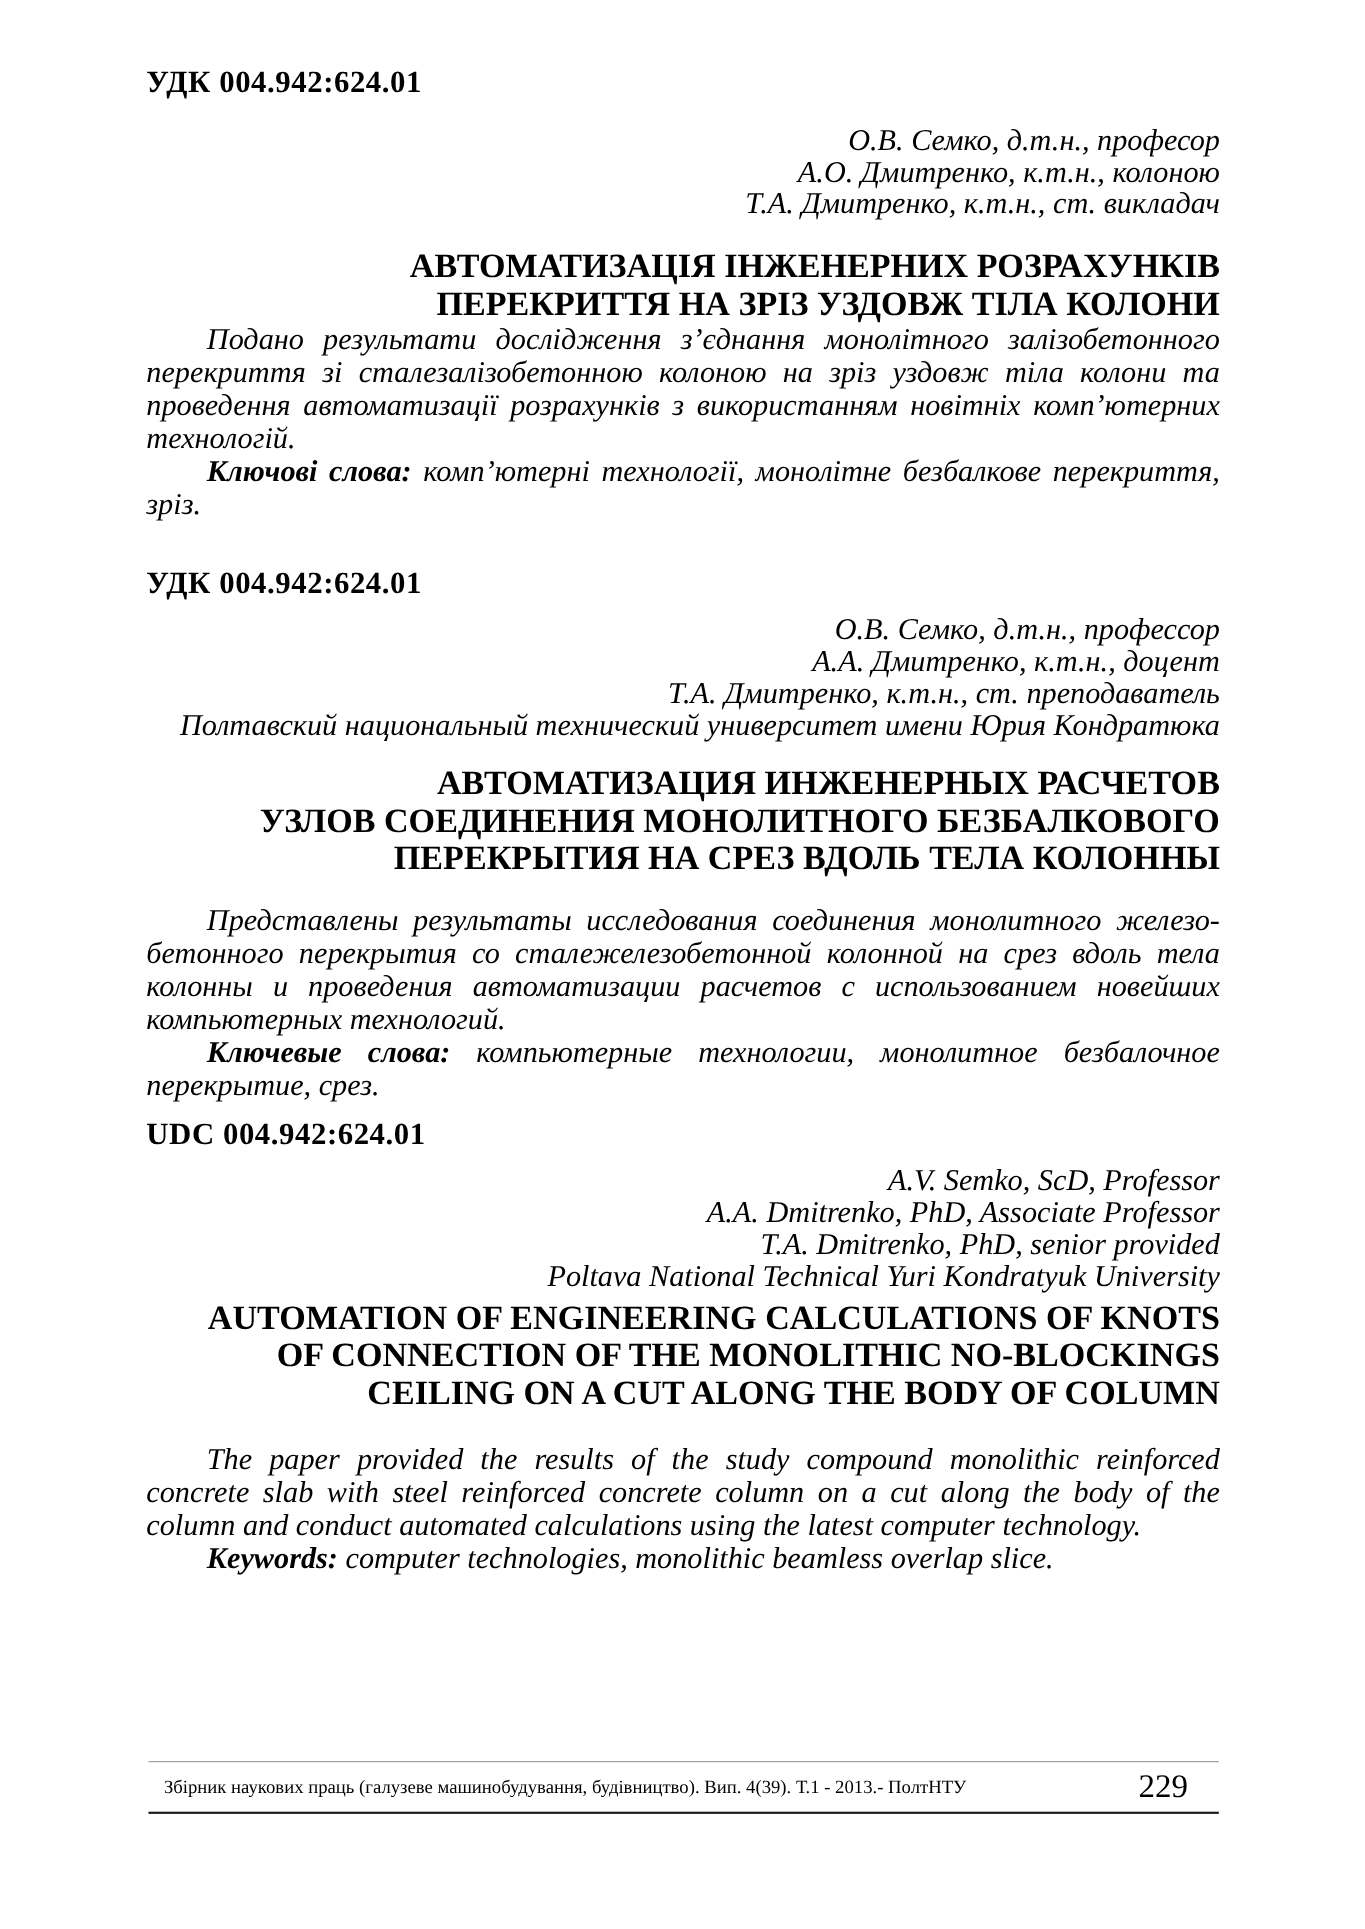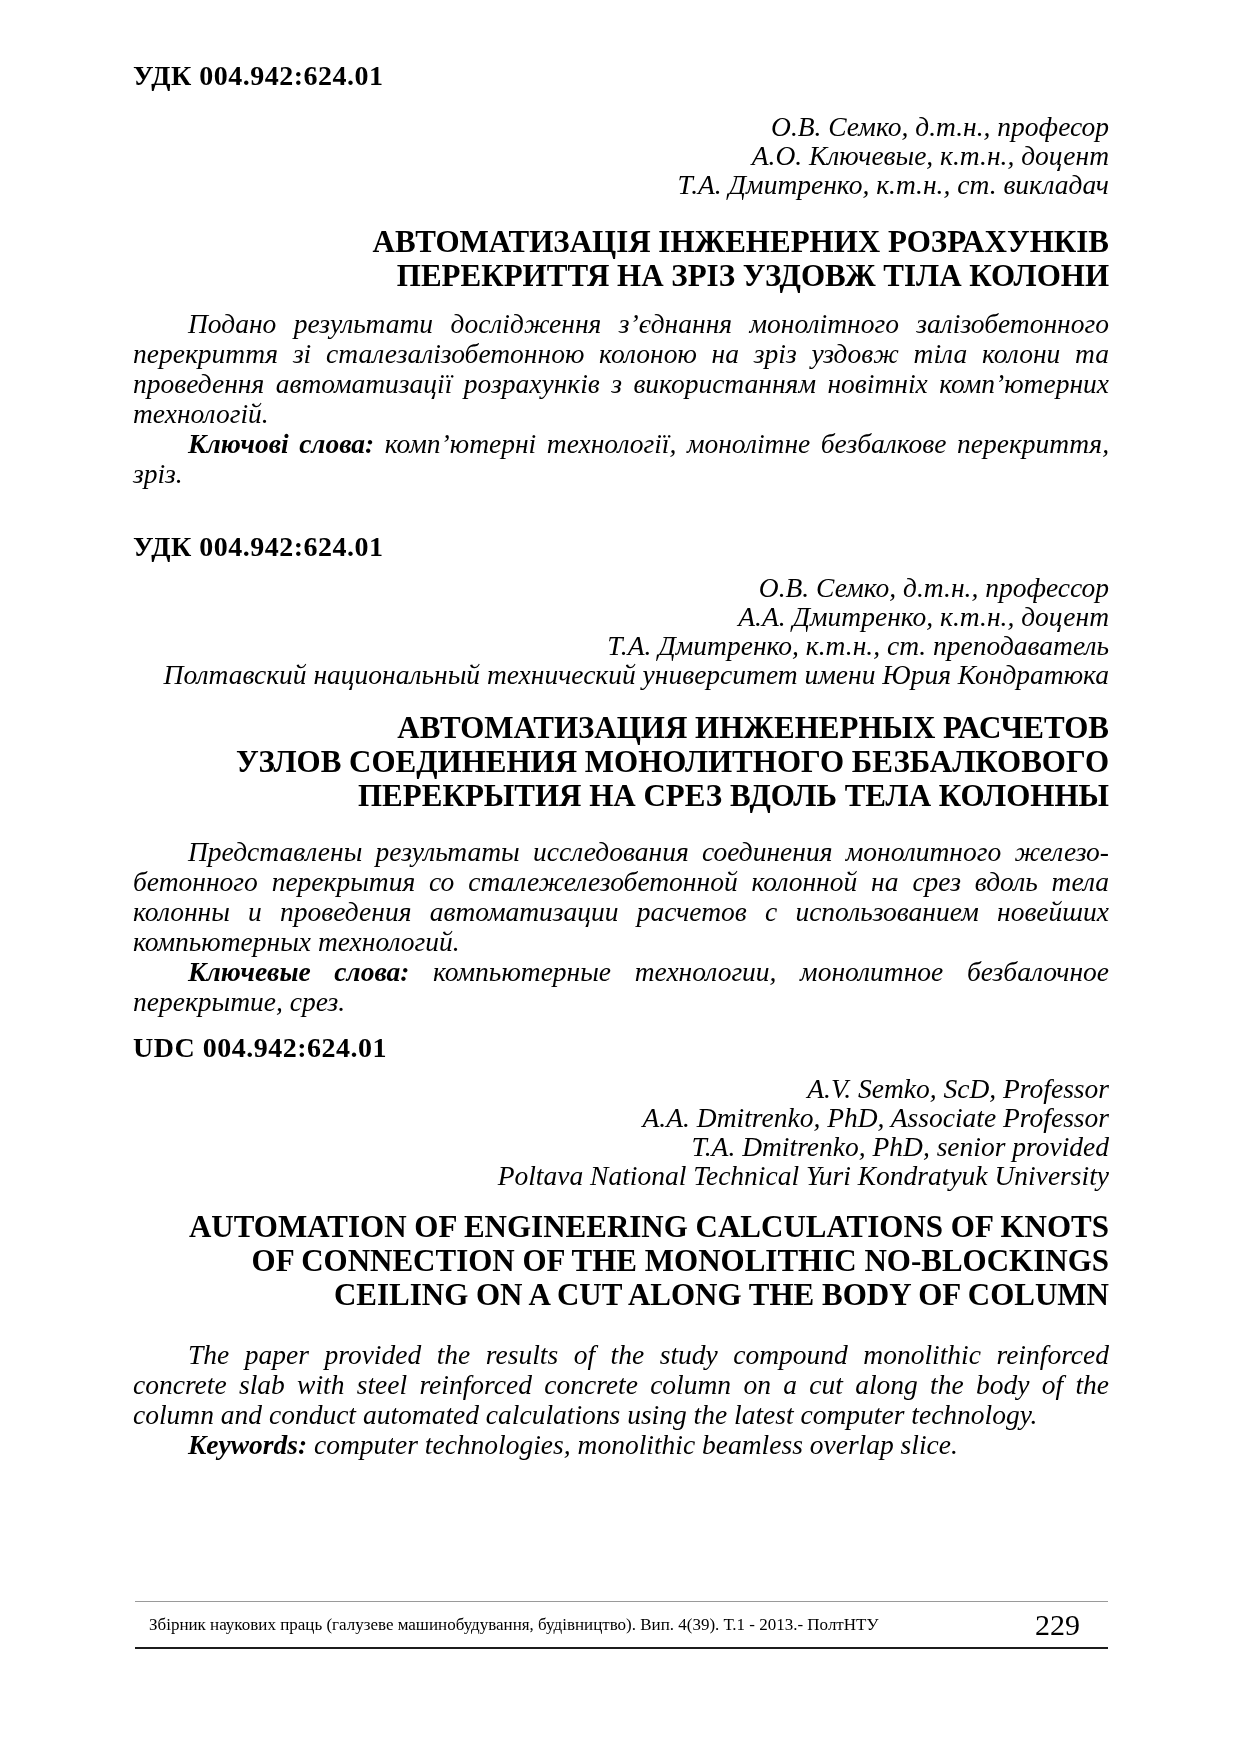--- a/index.html
+++ b/index.html
@@ -46,30 +46,30 @@
     font-size: 27.5px;
     line-height: 30px;
     text-align: justify;
     text-indent: 55px;
   }
   .kw-label { font-weight: 700; }
 
   
   #s1 .authors { margin-top: 20px; }
   #s1 .title   { margin-top: 26px; }
-  #s1 .abstract{ margin-top: 16px; }
+  #s1 .abstract{ margin-top: 0; }
 
   #s2 .udc     { margin-top: 42px; }
   #s2 .authors { margin-top: 10px; }
   #s2 .title   { margin-top: 22px; }
   #s2 .abstract{ margin-top: 24px; }
 
   #s3 .udc     { margin-top: 15px; }
   #s3 .authors { margin-top: 10px; }
-  #s3 .title   { margin-top: 20px; }
+  #s3 .title   { margin-top: 7px; }
   #s3 .abstract{ margin-top: 28px; }
 
   .footer {
     position: absolute;
     left: 135px;
     top: 1601px;
     width: 973px;
     height: 48px;
     border-top: 1px solid #9a9a9a;
     border-bottom: 2px solid #1c1c1c;
@@ -91,21 +91,21 @@
 </head>
 <body>
 
 <div class="page">
   <div class="content">
 
     <section id="s1">
       <div class="udc">УДК 004.942:624.01</div>
       <div class="authors">
         <div>О.В. Семко, д.т.н., професор</div>
-        <div>А.О. Ключевые, к.т.н., доцент</div>
+        <div>А.О. Дмитренко, к.т.н., колоною</div>
         <div>Т.А. Дмитренко, к.т.н., ст. викладач</div>
       </div>
       <div class="title">
         <div>АВТОМАТИЗАЦІЯ ІНЖЕНЕРНИХ РОЗРАХУНКІВ</div>
         <div>ПЕРЕКРИТТЯ НА ЗРІЗ УЗДОВЖ ТІЛА КОЛОНИ</div>
       </div>
       <p class="abstract">Подано результати дослідження з’єднання монолітного залізобетонного перекриття зі сталезалізобетонною колоною на зріз уздовж тіла колони та проведення автоматизації розрахунків з використанням новітніх комп’ютерних технологій.</p>
       <p class="keywords">
         <span class="kw-label">Ключові слова:</span>
         <span>комп’ютерні технології, монолітне безбалкове перекриття, зріз.</span>

